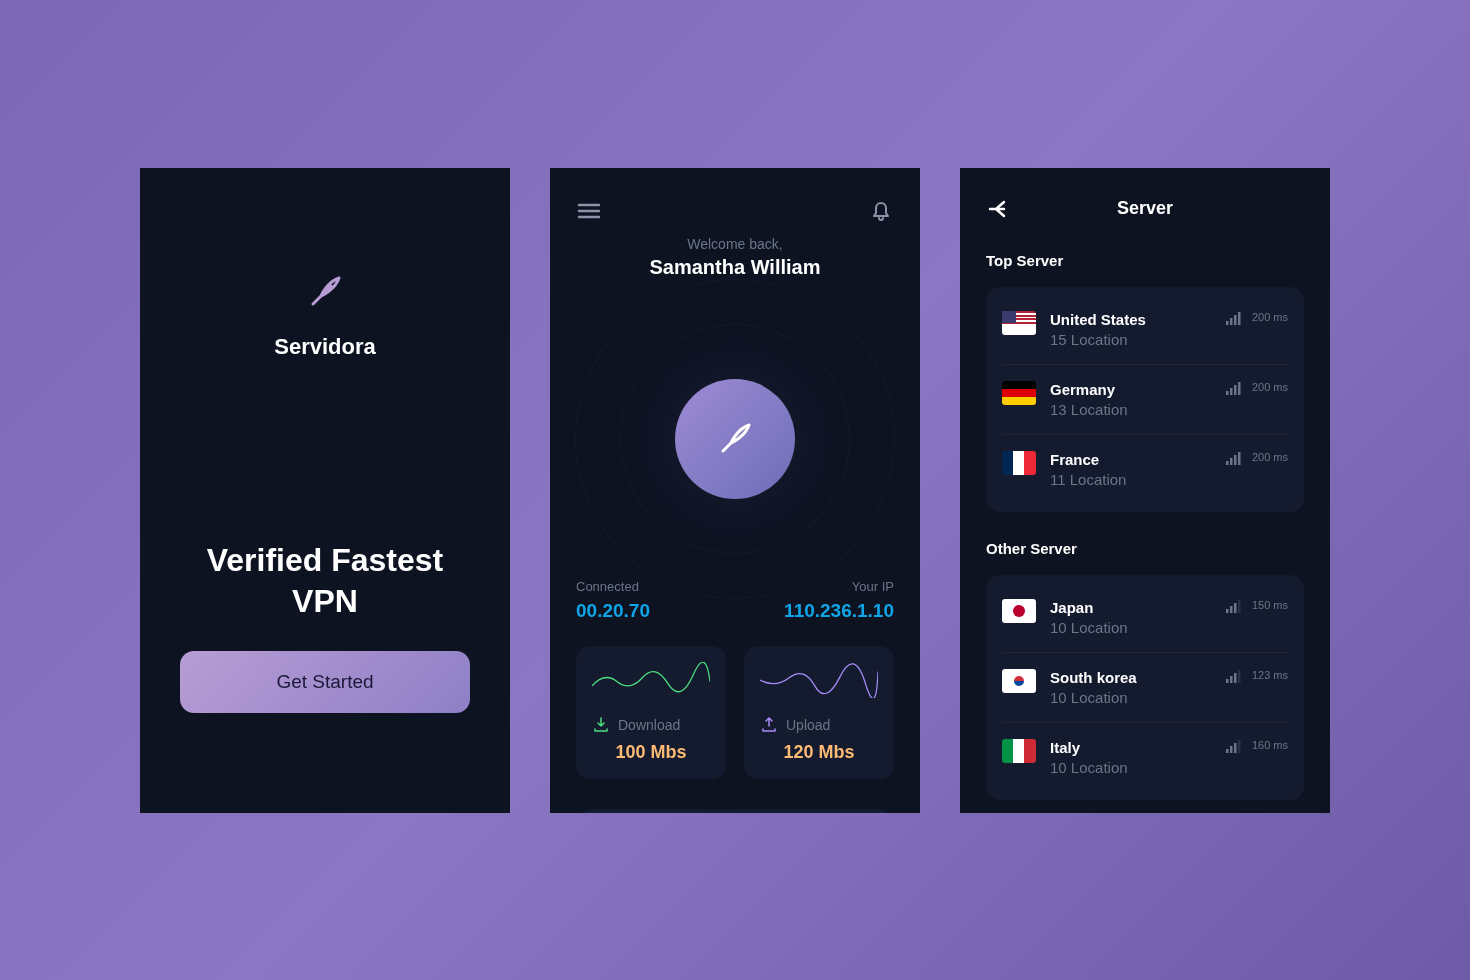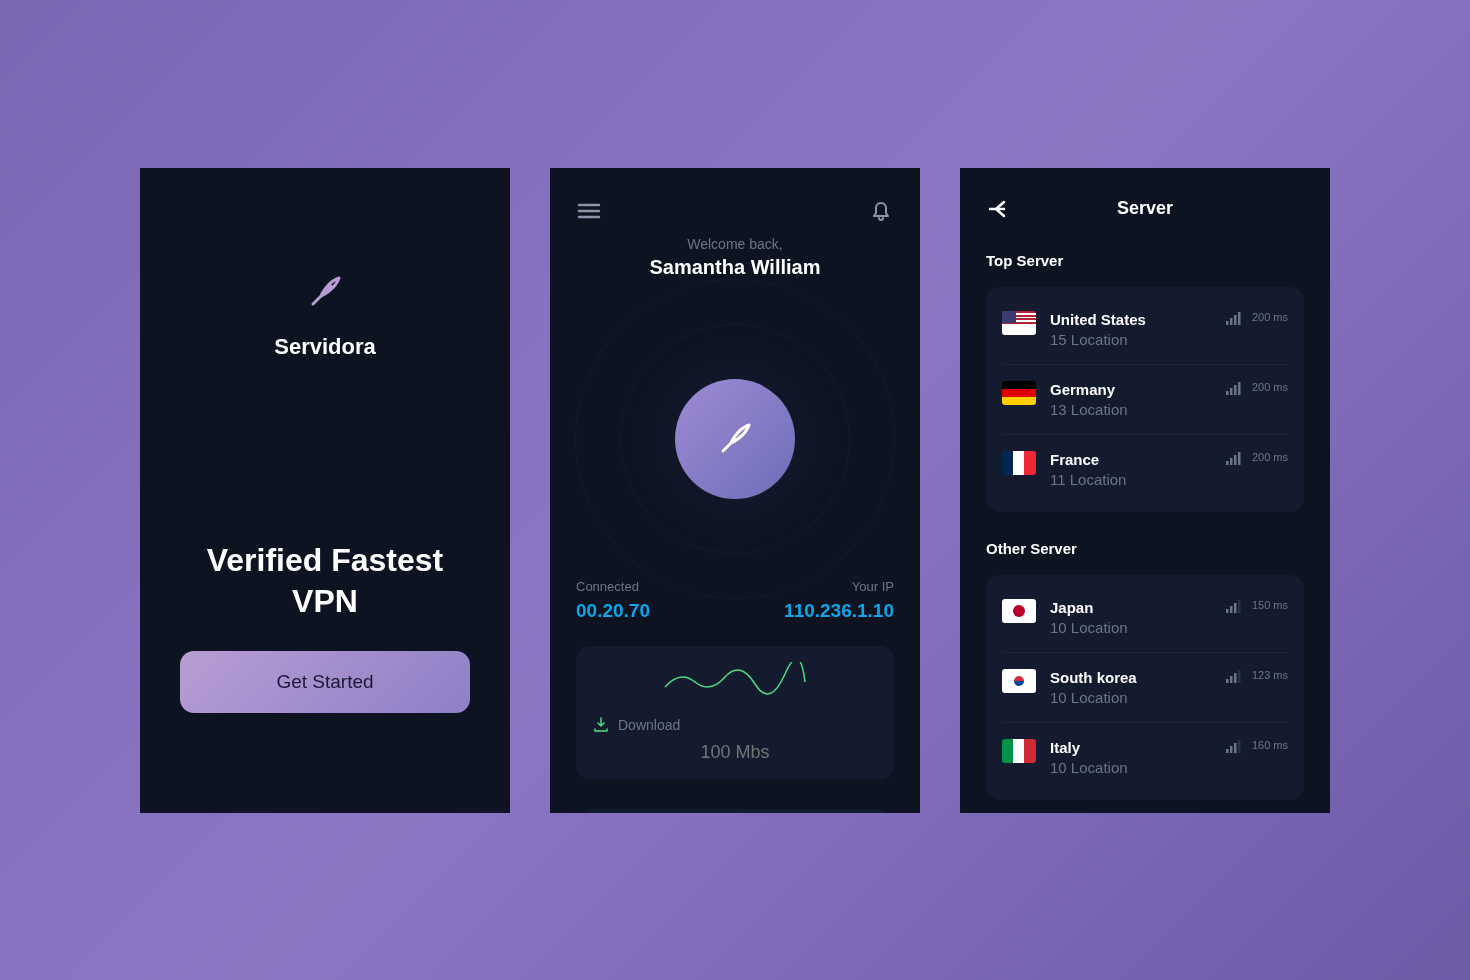--- a/index.html
+++ b/index.html
@@ -24,21 +24,21 @@
 .stats-row{display:flex;justify-content:space-between;margin-bottom:24px}
 .stat{display:flex;flex-direction:column}
 .stat.right{text-align:right}
 .stat-label{color:#6b7588;font-size:13px;margin-bottom:6px}
 .stat-value{color:#0ea5e9;font-size:19px;font-weight:600}
 .speed-row{display:flex;gap:18px;margin-bottom:30px}
 .speed-card{flex:1;background:#151b2e;border-radius:14px;padding:16px}
 .spark{width:100%;height:36px;margin-bottom:14px}
 .speed-label-row{display:flex;align-items:center;gap:8px;margin-bottom:8px}
 .speed-label{color:#6b7588;font-size:14px}
-.speed-val{color:#737373;font-size:18px;font-weight:400;text-align:center}
+.speed-val{color:#fdba74;font-size:18px;font-weight:700;text-align:center}
 .nav-bar{background:#151b2e;border-radius:18px;padding:18px 30px;display:flex;justify-content:space-between}
 .nav-item{width:24px;height:24px;display:flex;align-items:center;justify-content:center;cursor:pointer}
 .p3{padding:28px 26px}
 .header3{display:flex;align-items:center;margin-bottom:30px}
 .back-btn{width:26px;height:26px;cursor:pointer}
 .title3{color:#fff;font-size:18px;font-weight:600;flex:1;text-align:center;margin-right:26px}
 .section-title{color:#fff;font-size:15px;font-weight:600;margin-bottom:18px}
 .server-card{background:#151b2e;border-radius:14px;padding:8px 16px;margin-bottom:28px}
 .server-row{display:flex;padding:16px 0;border-bottom:1px solid rgba(255,255,255,0.05);cursor:pointer}
 .server-row:last-child{border-bottom:none}
@@ -119,20 +119,32 @@
           <path d="M0 25 Q15 8 30 20 T60 15 T90 22 T120 12 T140 20" stroke="#4ade80" stroke-width="1.5" fill="none"></path>
         </svg>
       <div class="speed-label-row">
         <svg width="18" height="18" viewBox="0 0 18 18" fill="none">
             <path d="M9 2v8m0 0l-3-3m3 3l3-3M3 13v2h12v-2" stroke="#4ade80" stroke-width="1.5" stroke-linecap="round" stroke-linejoin="round"></path>
           </svg>
         <span class="speed-label">Download</span>
       </div>
       <div class="speed-val">100 Mbs</div>
     </div>
+    <div class="speed-card">
+      <svg class="spark" viewBox="0 0 140 36">
+          <path d="M0 18 Q18 28 35 15 T65 25 T95 14 T125 22 T140 8" stroke="#a78bfa" stroke-width="1.5" fill="none"></path>
+        </svg>
+      <div class="speed-label-row">
+        <svg width="18" height="18" viewBox="0 0 18 18" fill="none">
+            <path d="M9 10V2m0 0L6 5m3-3l3 3M3 13v2h12v-2" stroke="#a78bfa" stroke-width="1.5" stroke-linecap="round" stroke-linejoin="round"></path>
+          </svg>
+        <span class="speed-label">Upload</span>
+      </div>
+      <div class="speed-val">120 Mbs</div>
+    </div>
   </div>
   <div class="nav-bar">
     <div class="nav-item">
         <svg viewBox="0 0 24 24">
           <rect x="2" y="2" width="8" height="8" rx="2" fill="#8e7fc7"></rect>
           <rect x="14" y="2" width="8" height="8" rx="2" fill="#8e7fc7"></rect>
           <rect x="2" y="14" width="8" height="8" rx="2" fill="#8e7fc7"></rect>
           <rect x="14" y="14" width="8" height="8" rx="2" fill="#8e7fc7"></rect>
         </svg>
       </div>

